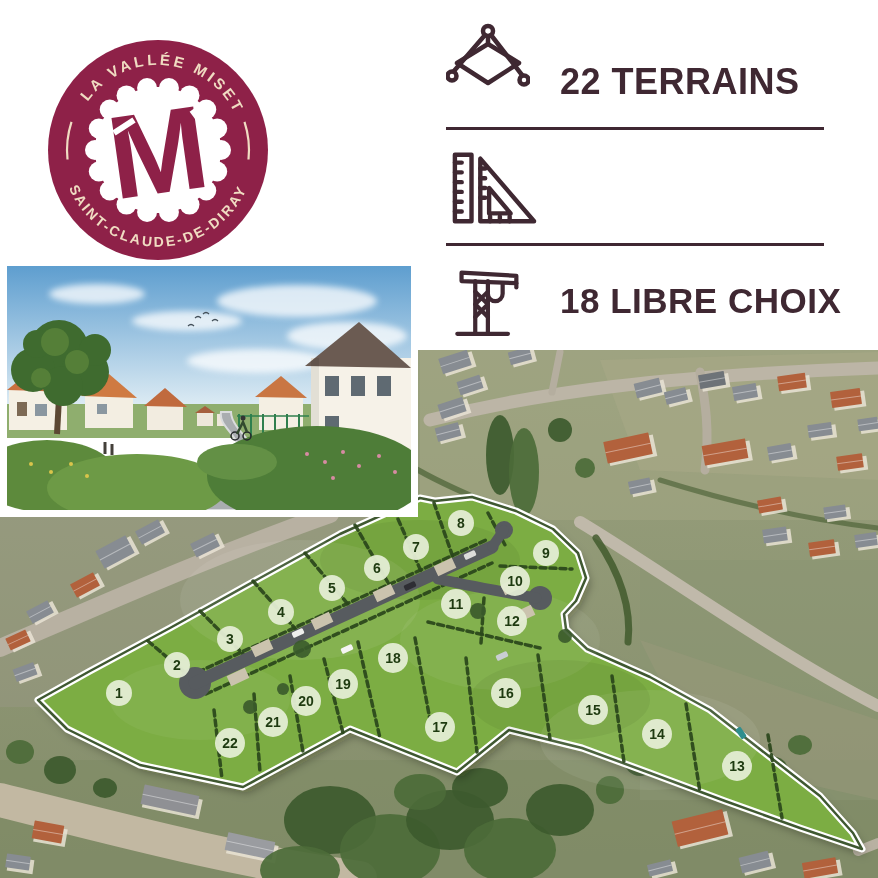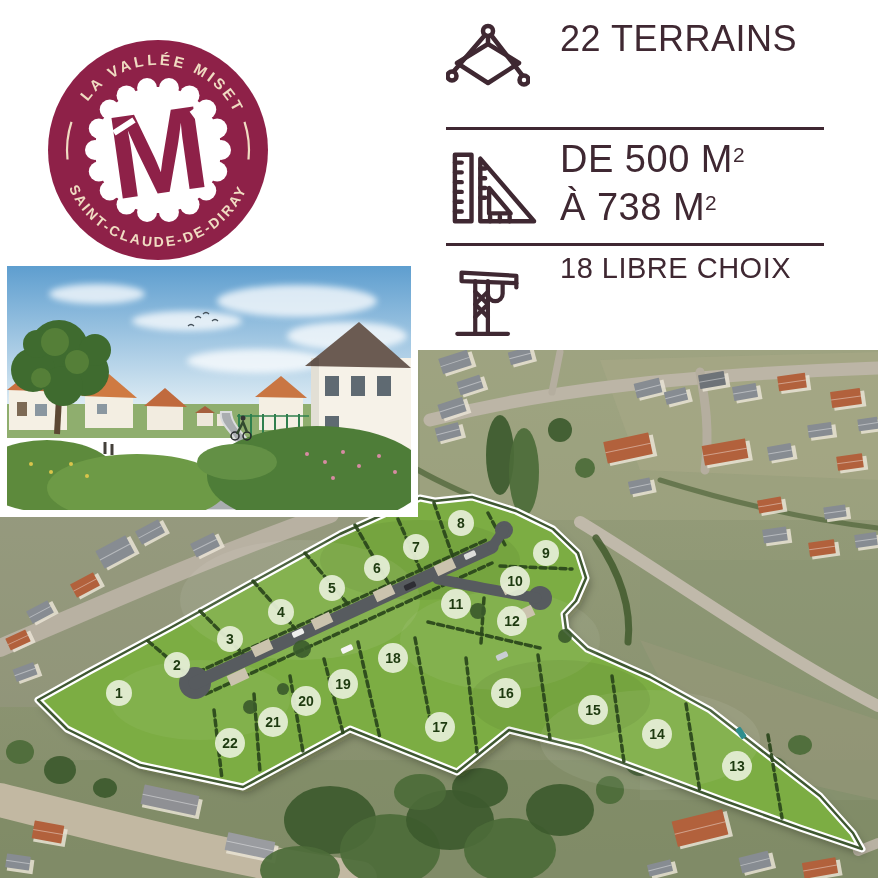--- a/index.html
+++ b/index.html
@@ -13,25 +13,25 @@
   .roadline{fill:none;stroke-linecap:round;}
   .lot-circle{fill:#e4edd4;opacity:.95;}
   .lot-num{fill:#1e3a10;font:700 14px "Liberation Sans",sans-serif;text-anchor:middle;}
   
   #photo{position:absolute;left:0;top:259px;width:418px;height:258px;background:#fff;z-index:2;}
   #photo svg{position:absolute;left:7px;top:7px;}
   
   #logo{position:absolute;left:46px;top:38px;width:224px;height:224px;z-index:3;}
   
   .info-text{position:absolute;left:560px;color:#3f2832;z-index:3;letter-spacing:.5px;white-space:nowrap;}
-  .l-strong{font-weight:400;}
+  .l-strong{font-weight:700;margin-top:43px;}
   .l-reg{font-weight:400;}
   #row1-text{top:18px;font-size:36px;line-height:41px;}
   #row2-text{top:138px;font-size:38px;line-height:43px;}
-  #row3-text{top:248px;font-size:29px;line-height:40px;}
+  #row3-text{top:238px;font-size:35px;line-height:40px;}
   .divider{position:absolute;left:446px;width:378px;height:3px;background:#3f2832;z-index:3;}
   #divider1{top:127px;} #divider2{top:243px;}
   .icon-box{position:absolute;z-index:3;}
   #icon1{left:446px;top:22px;} #icon2{left:450px;top:146px;} #icon3{left:452px;top:260px;}
   .sup{font-size:.55em;position:relative;top:-.5em;}
 </style>
 </head>
 <body>
 
 <div id="stage">
@@ -620,24 +620,20 @@
 
   <div class="icon-box" id="icon2">
     <svg width="88" height="84" viewBox="0 0 90 80" fill="none" stroke="#3f2832" stroke-width="4.5" stroke-linecap="round" stroke-linejoin="round">
       <rect x="5" y="6" width="17" height="68"></rect>
       <path d="M 5,14 h 7 M 5,24 h 7 M 5,34 h 7 M 5,44 h 7 M 5,54 h 7 M 5,64 h 7"></path>
       <path d="M 31,10 L 31,74 L 86,74 Z"></path>
       <path d="M 40,40 L 40,66 L 62,66 Z"></path>
       <path d="M 31,20 h 5 M 31,30 h 5 M 31,40 h 5 M 31,50 h 5 M 41,74 v -5 M 51,74 v -5 M 61,74 v -5"></path>
     </svg>
   </div>
-  <div class="info-text" id="row2-text">
-    <div><span class="l-reg">DE</span>&nbsp;<span class="l-strong">500</span>&nbsp;<span class="l-reg"><span>M</span><span class="sup">2</span></span></div>
-    <div><span class="l-reg">À</span>&nbsp;<span class="l-strong">738</span>&nbsp;<span class="l-reg"><span>M</span><span class="sup">2</span></span></div>
-  </div>
   <div class="divider" id="divider2"></div>
 
   <div class="icon-box" id="icon3">
     <svg width="76" height="78" viewBox="0 0 70 74" fill="none" stroke="#3f2832" stroke-width="4" stroke-linecap="round" stroke-linejoin="round">
       <line x1="4" y1="70" x2="52" y2="70"></line>
       <line x1="21" y1="70" x2="21" y2="20"></line>
         <line x1="33" y1="70" x2="33" y2="20"></line>
       <path d="M 21,30 L 33,42 M 33,30 L 21,42 M 21,42 L 33,54 M 33,42 L 21,54"></path>
       <path d="M 8,20 L 8,12 L 60,15 L 60,22 L 8,20 Z"></path>
       <line x1="60" y1="22" x2="60" y2="26"></line>

